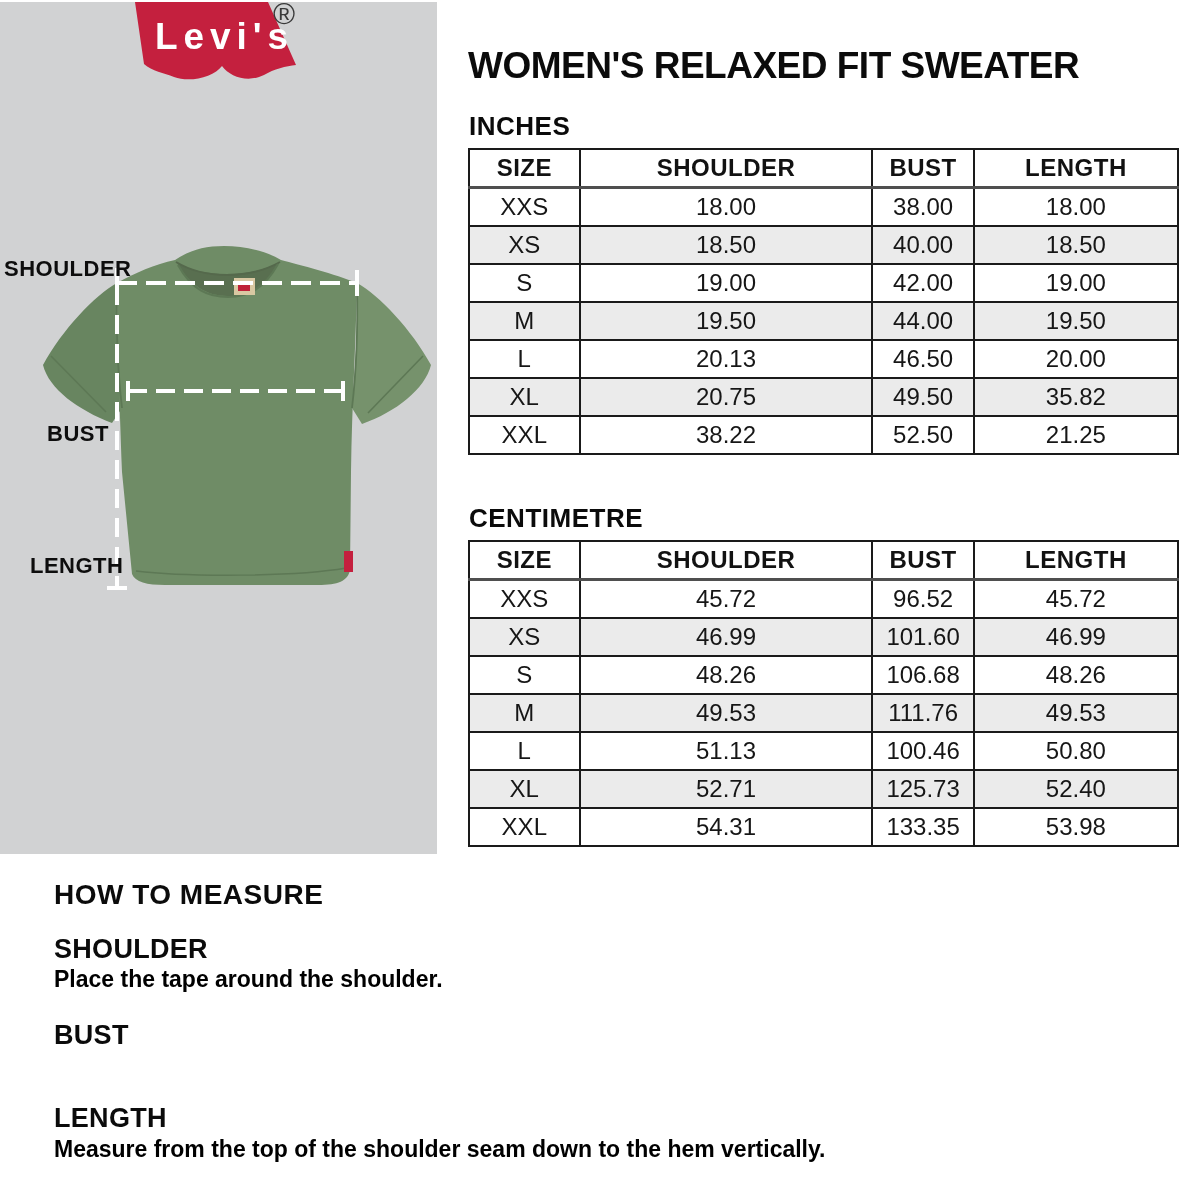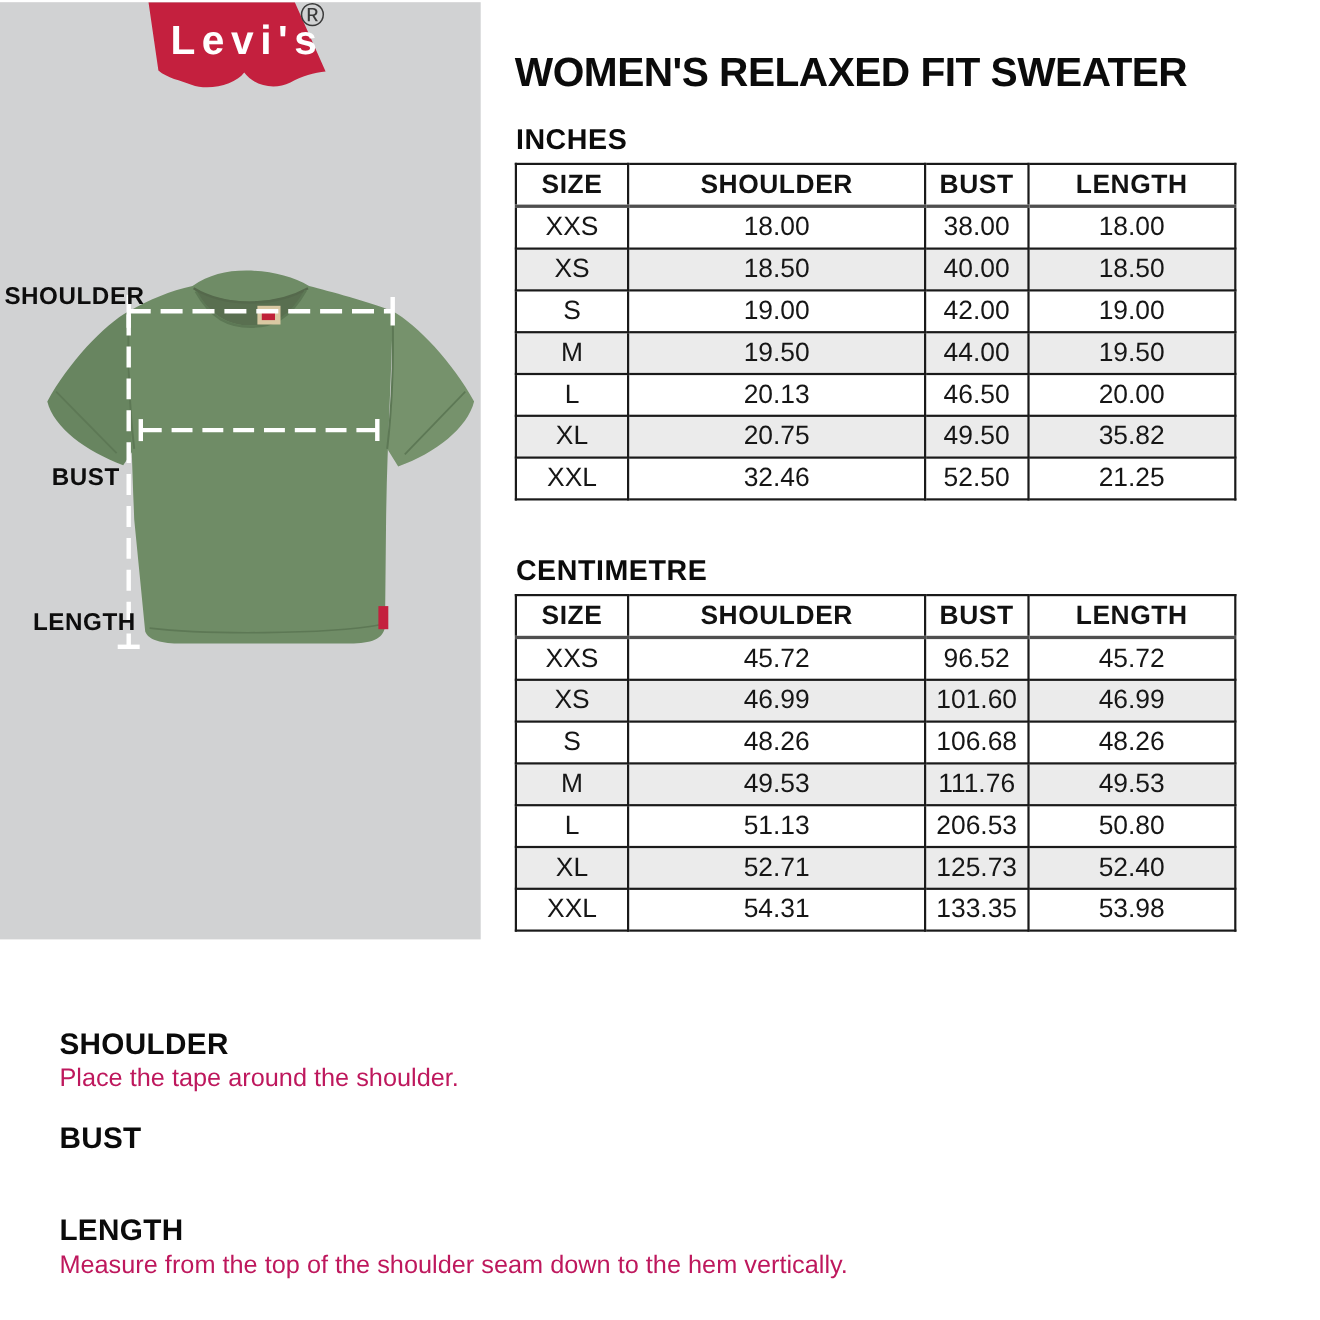--- a/index.html
+++ b/index.html
@@ -23,40 +23,40 @@
   }
   .tbl-heading{
     position:absolute;left:469px;font-size:26px;font-weight:bold;letter-spacing:.5px;line-height:1;color:#0b0b0b;
   }
   .h-inches{top:113px;}
   .h-cm{top:505px;}
   .tbl-wrap{position:absolute;left:468px;width:658px;}
   .tw-inches{top:148px;}
   .tw-cm{top:540px;}
   table.size-table{
-    border-collapse:collapse;width:656px;table-layout:fixed;background:#fff;
+    border-collapse:collapse;width:711px;table-layout:fixed;background:#fff;
   }
   table.size-table th, table.size-table td{
     border:2px solid #1a1a1a;text-align:center;vertical-align:middle;
     height:36px;padding:0;font-size:24px;line-height:1;
   }
   table.size-table{border:2.5px solid #141414;}
   table.size-table th{font-weight:bold;letter-spacing:.5px;border-bottom:3px solid #4f4f4f;}
   table.size-table td{font-weight:normal;color:#161616;}
   table.size-table tr.stripe td{background:#ebebeb;}
 
   .howto-heading{
     position:absolute;left:54px;top:881px;font-size:28px;font-weight:bold;
     letter-spacing:.5px;line-height:1;color:#0b0b0b;
   }
   .howto-term{
     position:absolute;left:54px;font-size:27px;font-weight:bold;letter-spacing:.3px;line-height:1;color:#0b0b0b;
   }
   .howto-desc{
-    position:absolute;left:54px;font-size:23px;font-weight:normal;line-height:1.1;color:#be185d;white-space:nowrap;
+    position:absolute;left:54px;font-size:23px;font-weight:bold;line-height:1.1;color:#000000;white-space:nowrap;
   }
   .t-shoulder{top:936px;} .d-shoulder{top:967px;}
   .t-bust{top:1022px;}    .d-bust{top:1053px;}
   .t-length{top:1105px;}  .d-length{top:1137px;}
 </style>
 </head>
 <body>
 
 <div class="canvas">
 
@@ -186,21 +186,21 @@
             <td>20.00</td>
           </tr>
           <tr class="stripe">
             <td>XL</td>
             <td>20.75</td>
             <td>49.50</td>
             <td>35.82</td>
           </tr>
           <tr>
             <td>XXL</td>
-            <td>32.46</td>
+            <td>38.22</td>
             <td>52.50</td>
             <td>21.25</td>
           </tr>
         </tbody>
       </table>
     </div>
 
   <div class="tbl-heading h-cm">CENTIMETRE</div>
   <div class="tbl-wrap tw-cm">
       <table class="size-table">
@@ -239,39 +239,40 @@
           </tr>
           <tr class="stripe">
             <td>M</td>
             <td>49.53</td>
             <td>111.76</td>
             <td>49.53</td>
           </tr>
           <tr>
             <td>L</td>
             <td>51.13</td>
-            <td>206.53</td>
+            <td>100.46</td>
             <td>50.80</td>
           </tr>
           <tr class="stripe">
             <td>XL</td>
             <td>52.71</td>
             <td>125.73</td>
             <td>52.40</td>
           </tr>
           <tr>
             <td>XXL</td>
             <td>54.31</td>
             <td>133.35</td>
             <td>53.98</td>
           </tr>
         </tbody>
       </table>
     </div>
 
+  <div class="howto-heading">HOW TO MEASURE</div>
 
   <div class="howto-term t-shoulder">SHOULDER</div>
   <div class="howto-desc d-shoulder">Place the tape around the shoulder.</div>
 
   <div class="howto-term t-bust">BUST</div>
 
   <div class="howto-term t-length">LENGTH</div>
   <div class="howto-desc d-length">Measure from the top of the shoulder seam down to the hem vertically.</div>
 
 </div>

